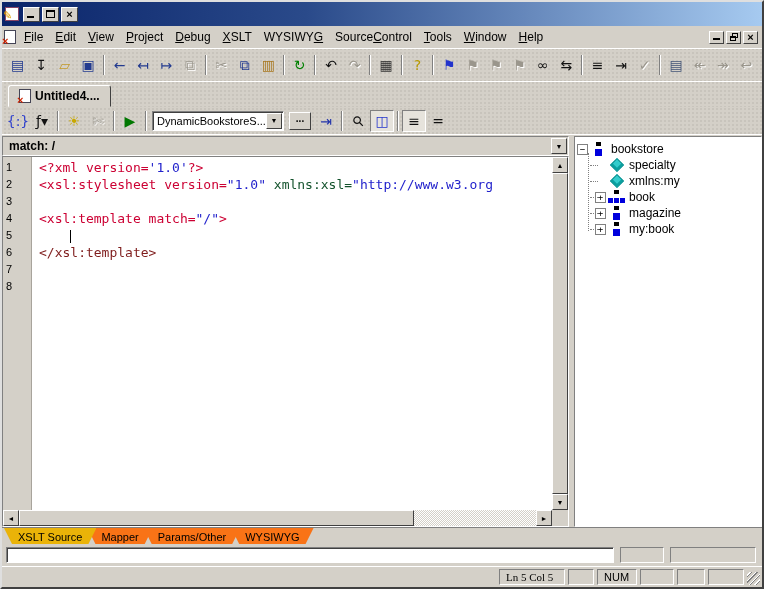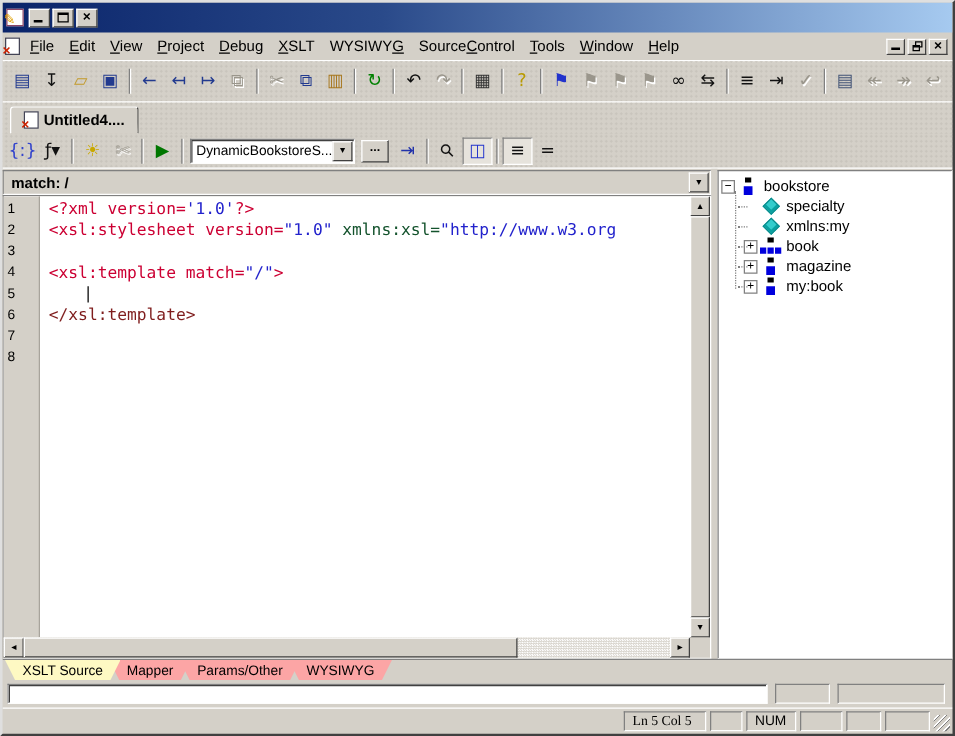--- a/index.html
+++ b/index.html
@@ -104,24 +104,24 @@
   .ticon{width:15px;height:14px;position:relative;margin-right:5px;flex:0 0 15px;}
   .ticon.element::before{content:"";position:absolute;top:0;left:5px;width:5px;height:4px;background:#000;}
   .ticon.element::after{content:"";position:absolute;bottom:0;left:4px;width:7px;height:7px;background:#0000dd;}
   .ticon.element-multi::before{content:"";position:absolute;top:0;left:5px;width:5px;height:4px;background:#000;}
   .ticon.element-multi::after{content:"";position:absolute;bottom:1px;left:5px;width:5px;height:5px;background:#0000dd;
     box-shadow:-6px 0 0 #0000dd,6px 0 0 #0000dd;}
   .ticon.attribute::before{content:"";position:absolute;top:2px;left:3px;width:8px;height:8px;background:#33cccc;
     border:1px solid #0a8a8a;transform:rotate(45deg);box-shadow:inset -2px -2px 0 #0aa0a0;}
   
   .btabs{height:17px;flex:0 0 17px;display:flex;align-items:stretch;padding-left:2px;position:relative;border-top:1px solid #808080;}
-  .btab{padding:1px 14px 0 14px;margin-right:-9px;background:#fca5a5;font-size:11px;white-space:nowrap;
+  .btab{padding:1px 14px 0 14px;margin-right:-9px;background:#f97316;font-size:11px;white-space:nowrap;
     clip-path:polygon(0 0,100% 0,calc(100% - 8px) 100%,8px 100%);
     filter:drop-shadow(1px 1px 0 #555) drop-shadow(-1px 0 0 #888);display:flex;align-items:center;}
-  .btab.active{background:#fef9c3;}
+  .btab.active{background:#eab308;}
   
   .editrow{height:22px;flex:0 0 22px;display:flex;align-items:center;gap:6px;padding:2px 4px;}
   .status-edit{flex:1;height:16px;background:#fff;border:1px solid;border-color:#808080 #fff #fff #808080;
     box-shadow:inset 1px 1px 0 #404040;font-family:"Liberation Sans",sans-serif;font-size:11px;padding:0 3px;}
   .er-panel{height:16px;border:1px solid;border-color:#808080 #fff #fff #808080;}
   .er-a{flex:0 0 44px;} .er-b{flex:0 0 86px;margin-right:2px;}
   
   .statusbar{height:21px;flex:0 0 21px;display:flex;align-items:center;gap:3px;padding:2px 2px 2px 2px;border-top:1px solid #fff;}
   .sb-panel{height:16px;border:1px solid;border-color:#808080 #fff #fff #808080;padding:1px 6px;font-size:11px;white-space:nowrap;}
   .sb-main{flex:1;border-color:transparent;}

